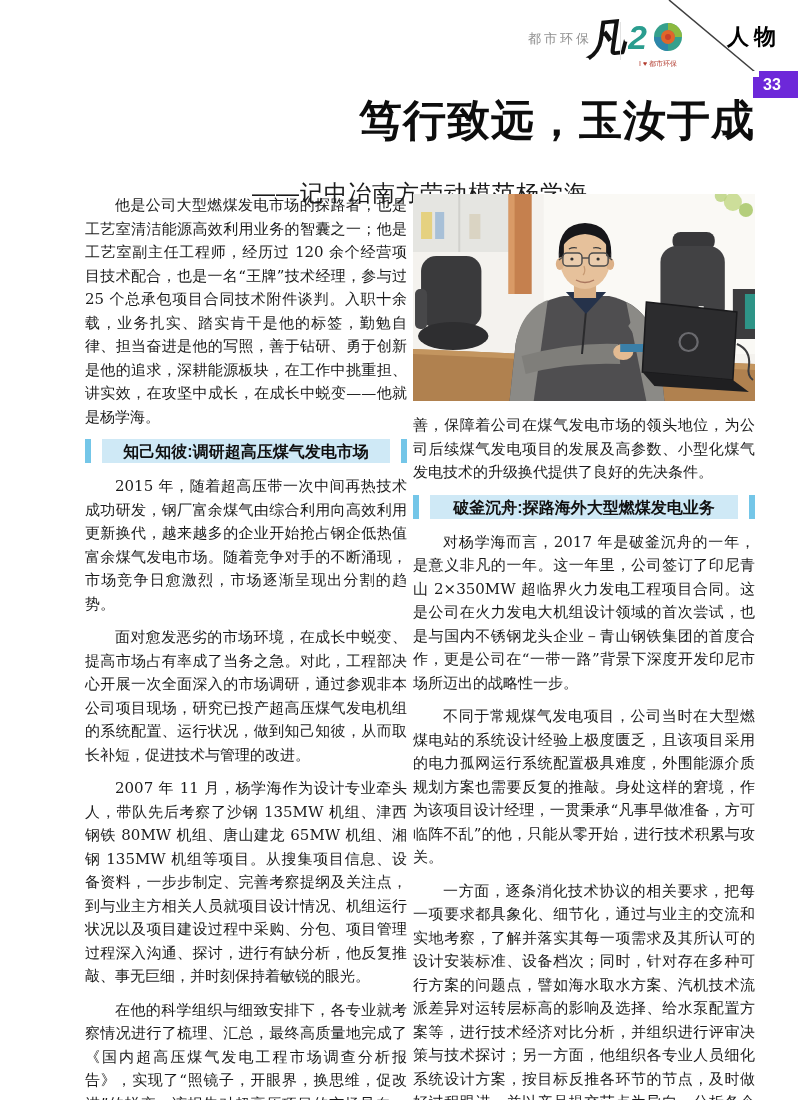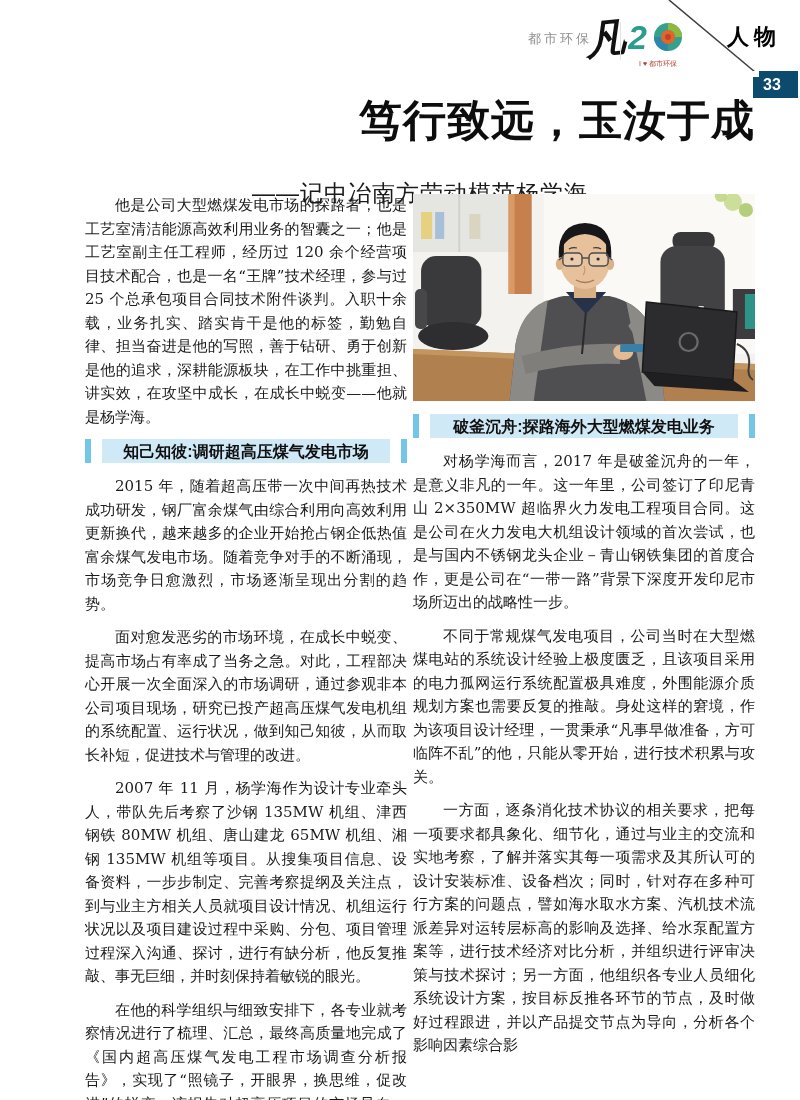--- a/index.html
+++ b/index.html
@@ -26,21 +26,21 @@
     font-family:"Liberation Sans",sans-serif;font-size:7px;color:#b23b2e;letter-spacing:0px;
   }
   .section-label{
     position:absolute;left:727px;top:22px;
     font-family:"Liberation Sans",sans-serif;font-weight:bold;
     font-size:22px;letter-spacing:5px;color:#000;
   }
   .diag{position:absolute;left:663px;top:0;width:98px;height:78px;}
   .page-badge{
     position:absolute;left:753px;top:71px;width:45px;height:27px;
-    background:#0c4a6e;color:#fff;
+    background:#6d28d9;color:#fff;
     font-family:"Liberation Sans",sans-serif;font-size:16px;font-weight:600;
     line-height:27px;padding-left:10px;box-sizing:border-box;
   }
   .page-badge::before{
     content:"";position:absolute;left:0;top:0;width:6px;height:6px;background:#fff;
   }
   
   .title-block{position:absolute;left:85px;top:92px;width:670px;text-align:center;}
   .title-block h1{
     margin:0;font-family:"Liberation Sans",sans-serif;font-weight:900;
@@ -203,19 +203,20 @@
         <g>
           <rect x="206" y="150" width="28" height="8" fill="#3a7fa8"></rect>
           <polygon points="232,108 322,118 318,186 228,178" fill="#2c2c2e" stroke="#1a1a1c" stroke-width="1.5"></polygon>
           <circle cx="274" cy="148" r="9" fill="none" stroke="#6a6a6e" stroke-width="2.2"></circle>
           <polygon points="228,178 318,186 334,198 240,192" fill="#1f1f21"></polygon>
           <path d="M322,150 q14,6 12,22 q-2,10 4,14" fill="none" stroke="#3c3c3e" stroke-width="2"></path>
         </g>
       </svg>
     </div>
 
+    <p class="no-indent">善，保障着公司在煤气发电市场的领头地位，为公司后续煤气发电项目的发展及高参数、小型化煤气发电技术的升级换代提供了良好的先决条件。</p>
     <div class="section-head">破釜沉舟:探路海外大型燃煤发电业务</div>
     <p>对杨学海而言，2017 年是破釜沉舟的一年，是意义非凡的一年。这一年里，公司签订了印尼青山 2×350MW 超临界火力发电工程项目合同。这是公司在火力发电大机组设计领域的首次尝试，也是与国内不锈钢龙头企业－青山钢铁集团的首度合作，更是公司在“一带一路”背景下深度开发印尼市场所迈出的战略性一步。</p>
     <p>不同于常规煤气发电项目，公司当时在大型燃煤电站的系统设计经验上极度匮乏，且该项目采用的电力孤网运行系统配置极具难度，外围能源介质规划方案也需要反复的推敲。身处这样的窘境，作为该项目设计经理，一贯秉承“凡事早做准备，方可临阵不乱”的他，只能从零开始，进行技术积累与攻关。</p>
     <p>一方面，逐条消化技术协议的相关要求，把每一项要求都具象化、细节化，通过与业主的交流和实地考察，了解并落实其每一项需求及其所认可的设计安装标准、设备档次；同时，针对存在多种可行方案的问题点，譬如海水取水方案、汽机技术流派差异对运转层标高的影响及选择、给水泵配置方案等，进行技术经济对比分析，并组织进行评审决策与技术探讨；另一方面，他组织各专业人员细化系统设计方案，按目标反推各环节的节点，及时做好过程跟进，并以产品提交节点为导向，分析各个影响因素综合影</p>
   </div>
 
 </div>
 
 </body></html>

